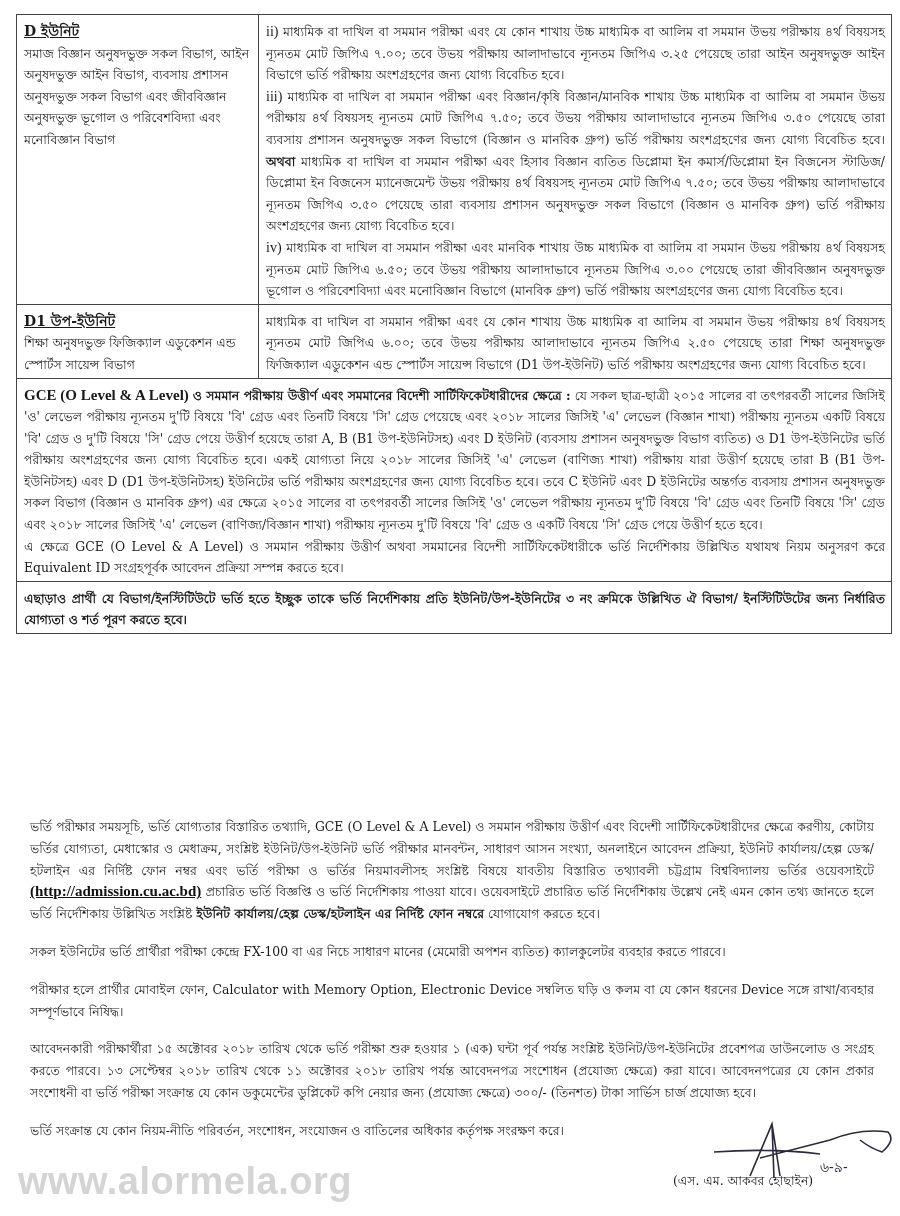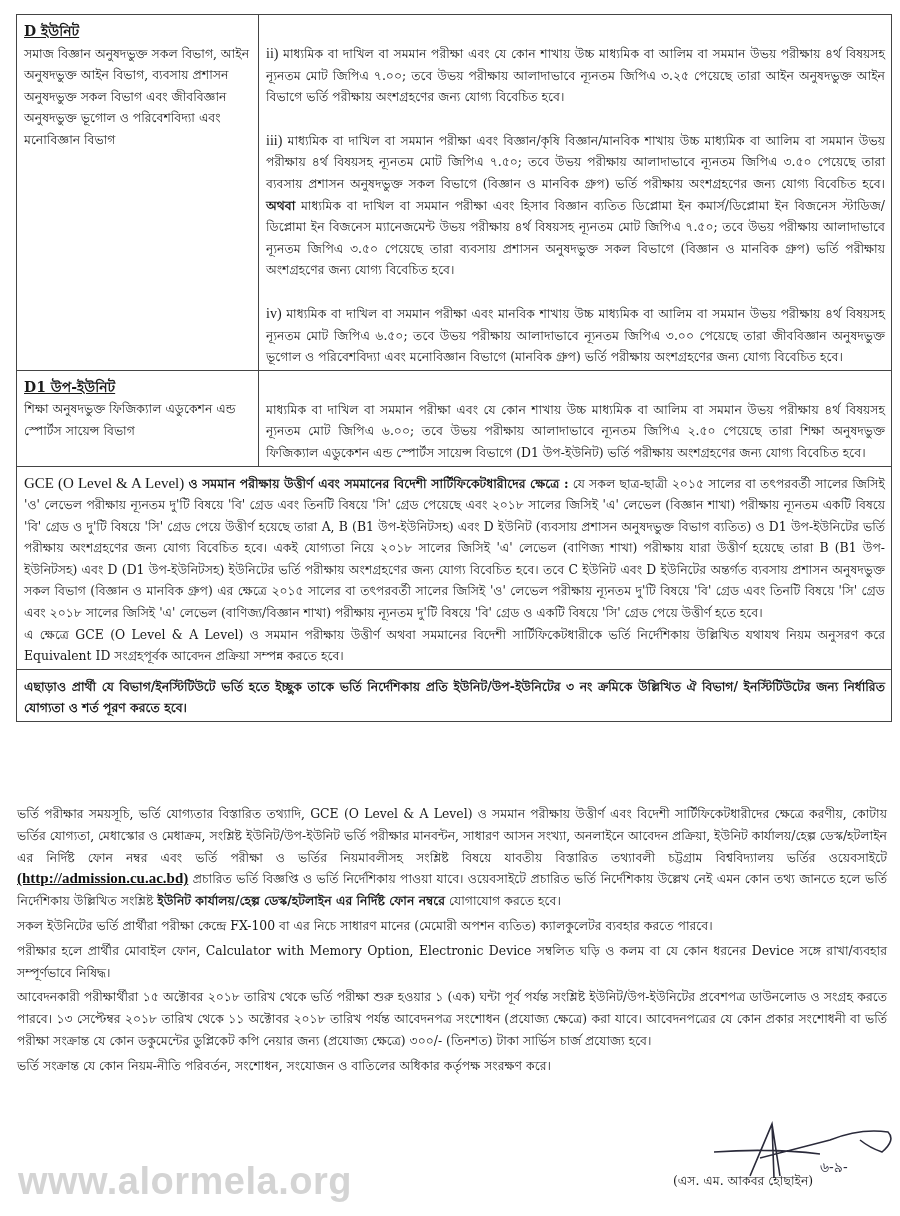--- a/index.html
+++ b/index.html
@@ -13,31 +13,31 @@
     position: absolute; left: 16px; top: 14px; width: 876px;
     border-collapse: collapse; table-layout: fixed;
   }
   table.req td {
     border: 1.5px solid #444; vertical-align: top;
     font-size: 12.4px; line-height: 21.6px; padding: 6px 6px 2px 7px;
   }
   td.left { width: 228px; }
   .unit-title { font-size: 14px; font-weight: bold; text-decoration: underline; display:block; }
   .unit-desc { display: block; }
-  .crit { text-align: justify; display: block; margin-top: 22px; }
+  .crit { text-align: justify; display: block; }
   .crit .num { font-family: "Liberation Serif", serif; font-size: 14px; }
   td.full { font-size: 12.4px; line-height: 22.2px; text-align: justify; }
-  .gce-head { font-weight: normal; font-family: "Liberation Serif", serif; font-size: 15px; }
+  .gce-head { font-weight: bold; font-family: "Liberation Serif", serif; font-size: 15px; }
   .gce-headbn { font-weight: bold; }
   td.boldnote { font-weight: bold; line-height: 22.5px; padding-left: 6px; }
   .body-text {
     position: absolute; left: 14px; top: 800px; width: 876px;
     font-size: 12.4px; line-height: 21.8px; text-align: justify;
   }
-  .body-text p { margin: 3px; }
+  .body-text p { margin: 16px; }
   .link { font-weight: bold; text-decoration: underline; font-family: "Liberation Serif", serif; font-size: 15px; color: #111; cursor: pointer; }
   .b { font-weight: bold; }
   .watermark {
     position: absolute; left: 18px; top: 1160px;
     font-family: "Liberation Sans", sans-serif; font-size: 38px; color: #d4d4d4;
     letter-spacing: 0.5px;
     font-weight: bold;
   }
   .signature { position: absolute; left: 710px; top: 1118px; width: 190px; height: 62px; }
   .sig-name { position: absolute; left: 673px; top: 1172px; font-size: 12.4px; }

